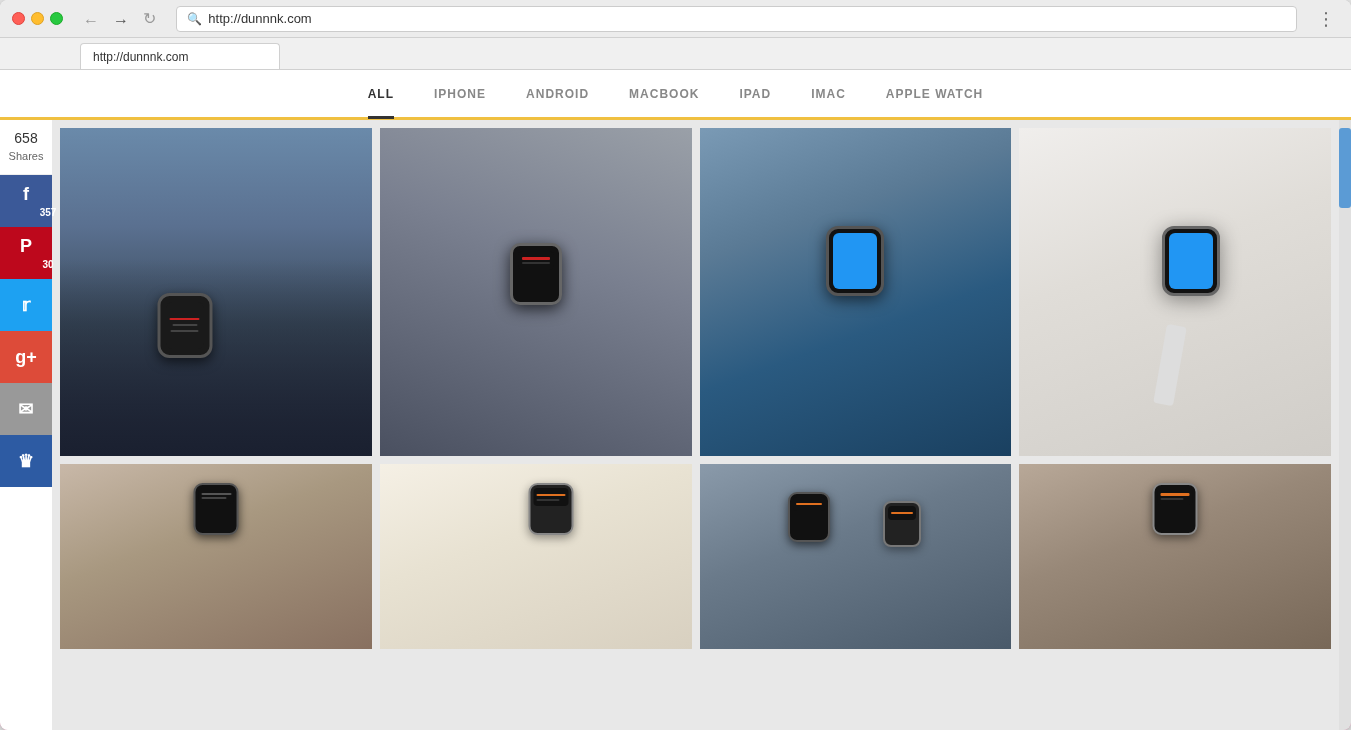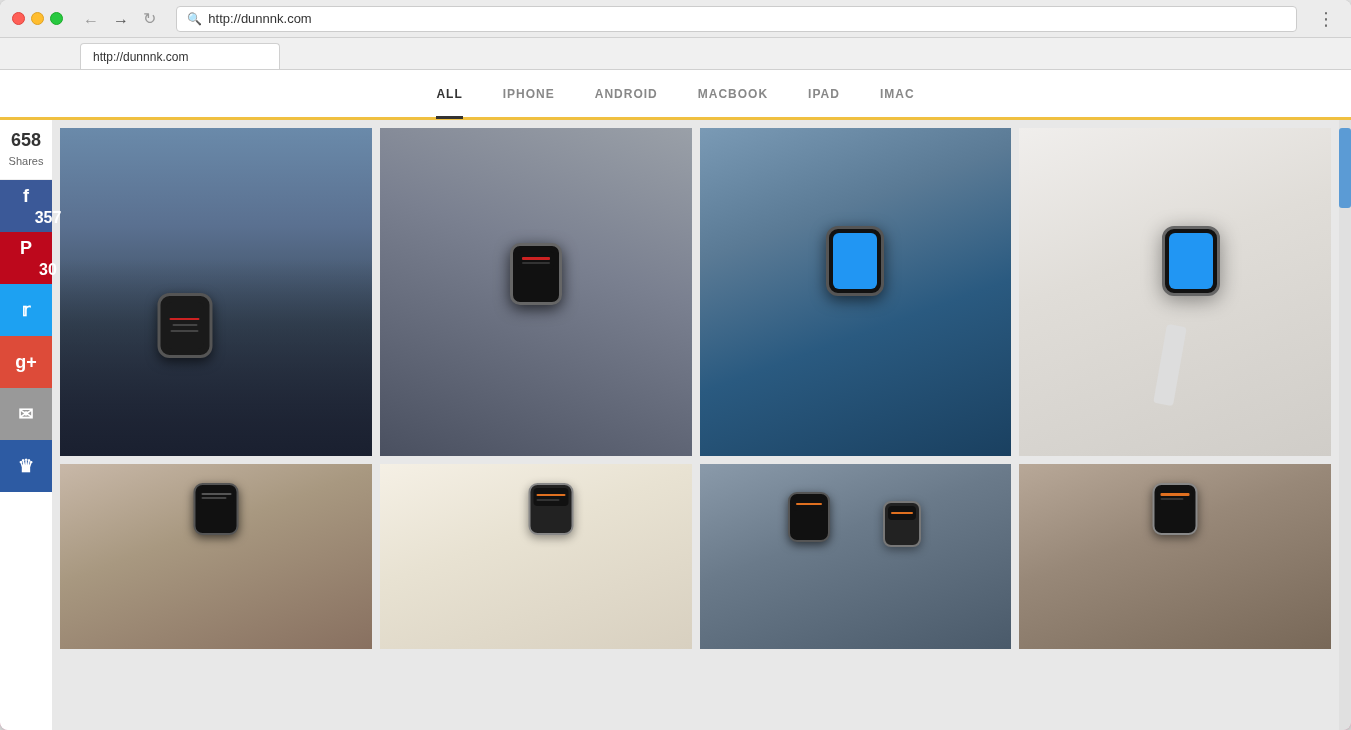--- a/index.html
+++ b/index.html
@@ -180,22 +180,22 @@
     }
 
     .share-count {
       background: white;
       padding: 10px 6px;
       text-align: center;
       border-bottom: 1px solid #eee;
     }
 
     .share-number {
-      font-size: 18px;
-      font-weight: bold;
+      font-size: 14px;
+      font-weight: normal;
       color: #333;
       display: block;
     }
 
     .share-label {
       font-size: 11px;
       color: #666;
     }
 
     .social-btn {
@@ -206,21 +206,21 @@
       height: 52px;
       cursor: pointer;
       font-size: 11px;
       font-weight: bold;
       color: white;
       gap: 2px;
       flex-shrink: 0;
     }
 
     .social-btn .social-icon { font-size: 18px; }
-    .social-btn .social-count { font-size: 16px; margin-left: 44px; }
+    .social-btn .social-count { font-size: 10px; margin-left: 44px; }
 
     .social-btn.facebook { background: #3b5998; }
     .social-btn.pinterest { background: #bd081c; }
     .social-btn.twitter { background: #1da1f2; }
     .social-btn.googleplus { background: #dd4b39; }
     .social-btn.email { background: #999; }
     .social-btn.crown { background: #2d5ba3; }
 
     
     .grid-container {
@@ -296,20 +296,21 @@
 
   <div class="page-content">
 
     <nav class="site-nav">
       <a class="site-nav-item active">ALL</a>
       <a class="site-nav-item">IPHONE</a>
       <a class="site-nav-item">ANDROID</a>
       <a class="site-nav-item">MACBOOK</a>
       <a class="site-nav-item">IPAD</a>
       <a class="site-nav-item">IMAC</a>
+      <a class="site-nav-item">APPLE WATCH</a>
     </nav>
 
     <div class="gallery-area">
 
       <div class="social-sidebar">
         <div class="share-count">
           <span class="share-number">658</span>
           <span class="share-label">Shares</span>
         </div>
         <div class="social-btn facebook">

